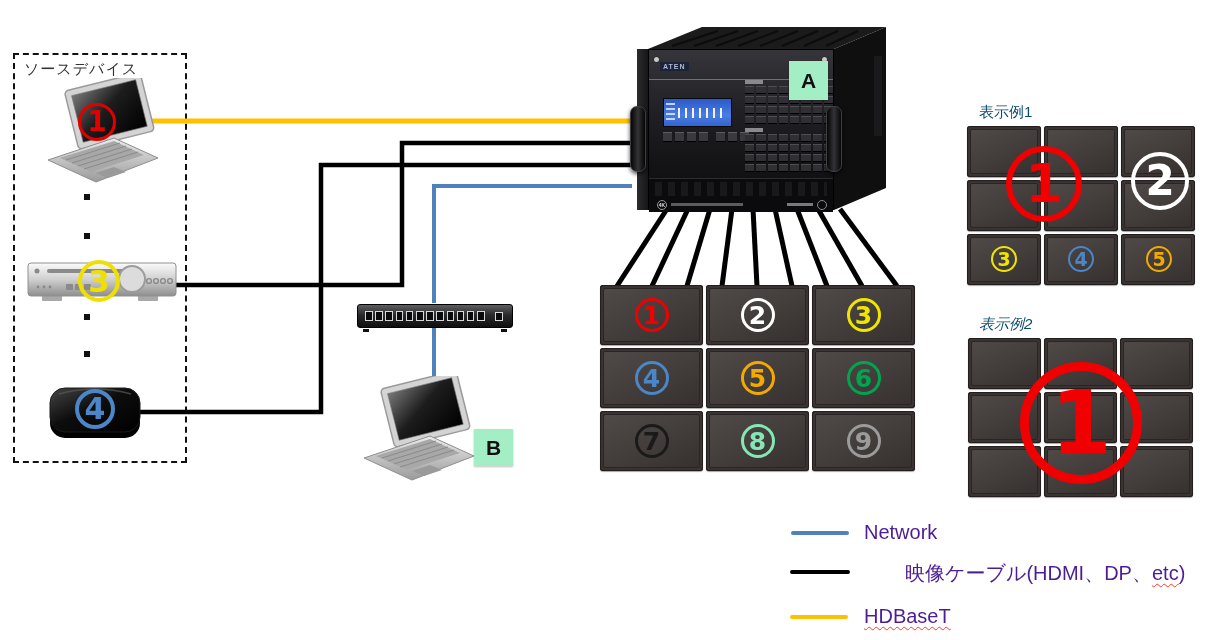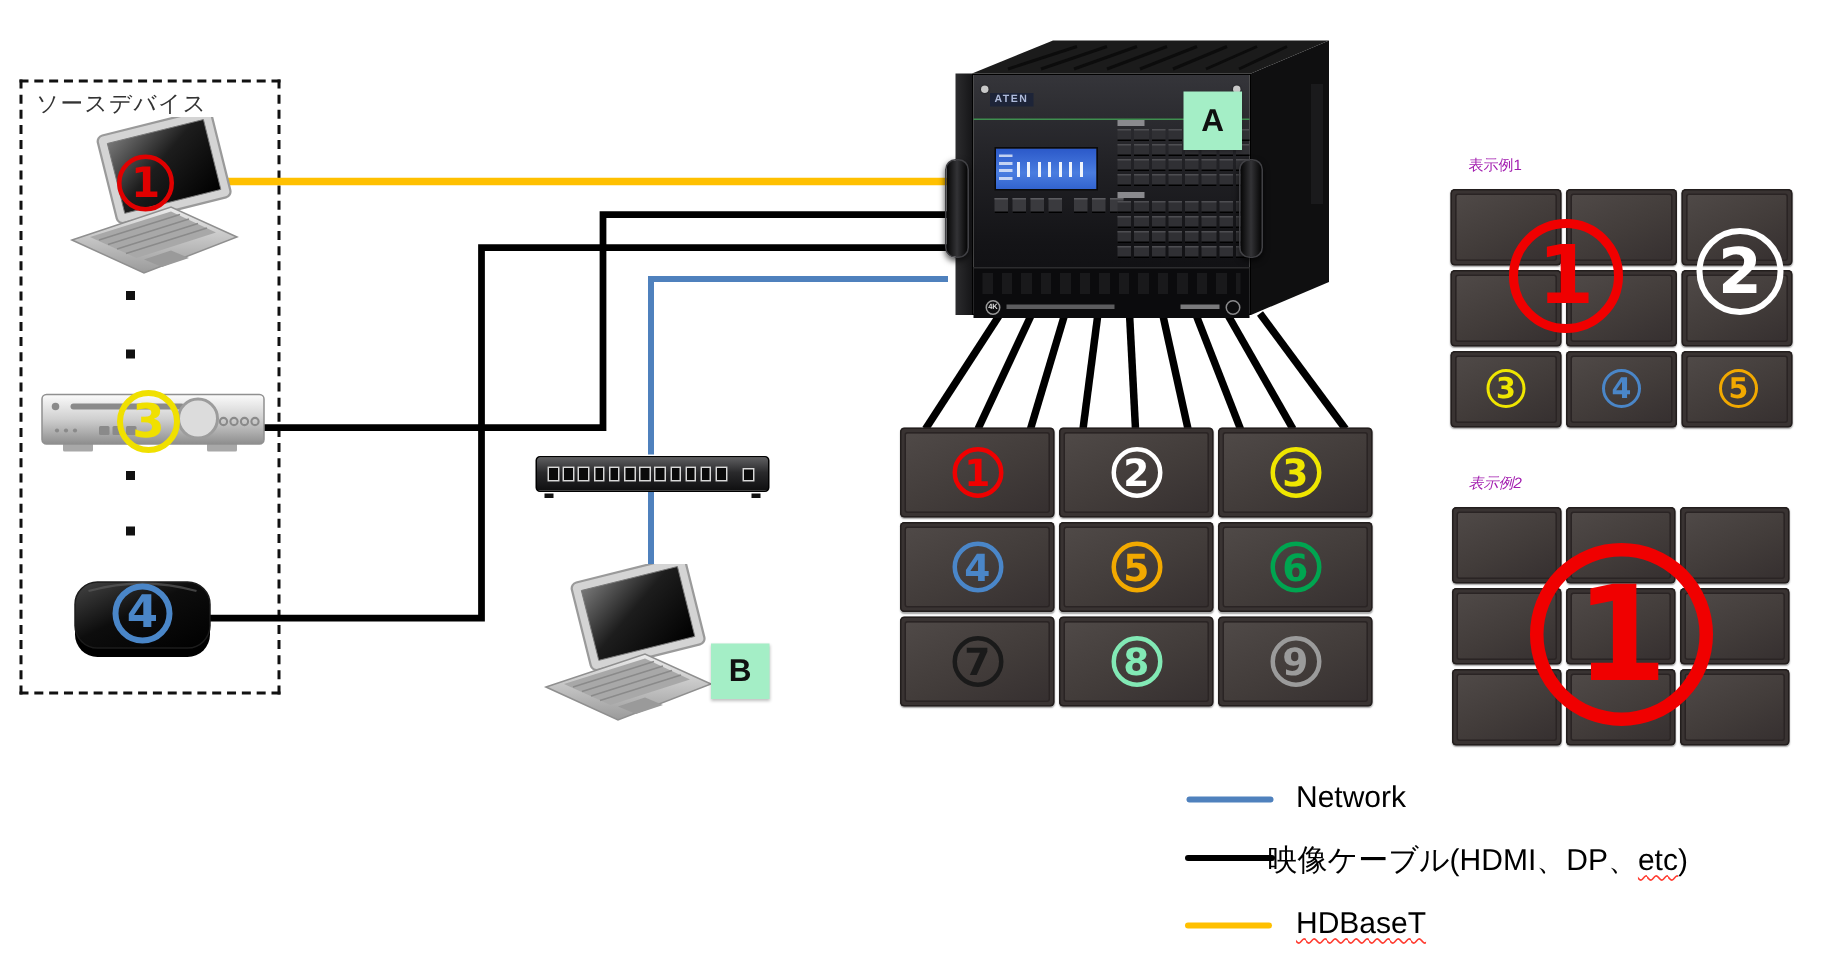--- a/index.html
+++ b/index.html
@@ -65,24 +65,24 @@
   .ns-foot{position:absolute;bottom:0;width:6px;height:3px;background:#111;}
   
   .wall{position:absolute;display:grid;z-index:2;}
   .wall.main{left:600px;top:285px;grid-template-columns:repeat(3,103px);grid-template-rows:repeat(3,60px);gap:3px;}
   .wall.ex1{left:967px;top:126px;grid-template-columns:repeat(3,74px);grid-template-rows:repeat(3,51px);gap:3px;}
   .wall.ex2{left:968px;top:338px;grid-template-columns:repeat(3,73px);grid-template-rows:repeat(3,51px);gap:3px;}
   .mon{background:#393332;border-radius:3px;padding:3px;box-shadow:inset 0 0 0 1px #231e1d, 0 1px 1px rgba(0,0,0,.35);box-sizing:border-box;}
   .mon-scr{width:100%;height:100%;border-radius:2px;border:1px solid #2a2424;box-sizing:border-box;
            background:linear-gradient(155deg,#4f4947,#423c3a 55%,#363030);
            display:flex;align-items:center;justify-content:center;}
-  .ex-title{position:absolute;font-size:10px;color:#a21caf;z-index:2;}
+  .ex-title{position:absolute;font-size:15px;color:#0c4a6e;z-index:2;}
   
   .lg-swatch{position:absolute;height:4px;border-radius:2px;z-index:2;}
-  .lg-label{position:absolute;font-size:20px;color:#000000;z-index:2;}
+  .lg-label{position:absolute;font-size:20px;color:#4c1d95;z-index:2;}
   .misspell{text-decoration:underline;text-decoration-style:wavy;text-decoration-color:#ff3b30;
             text-decoration-thickness:1px;text-underline-offset:3px;}
 </style>
 </head>
 <body>
 
 <div class="canvas">
 
   <svg width="0" height="0" style="position:absolute">
     <defs>
@@ -462,18 +462,18 @@
     <div class="mon">
         <div class="mon-scr"></div>
       </div>
   </div>
   <span class="cn ov" style="left: 1081px; top: 423px; width: 122px; height: 122px; border-width: 9px; font-size: 88px; color: rgb(240, 0, 0); border-color: rgb(240, 0, 0);">1</span>
 
   <div class="lg-swatch" style="left: 791px; top: 531px; width: 58px; background-color: rgb(79, 129, 189);"></div>
   <div class="lg-label" style="left:864px;top:521px;">Network</div>
 
   <div class="lg-swatch" style="left: 790px; top: 570px; width: 60px; background-color: rgb(0, 0, 0);"></div>
-  <div class="lg-label" style="left:845px;top:560px;"><span>映像ケーブル(HDMI、DP、</span><span class="misspell">etc</span><span>)</span></div>
+  <div class="lg-label" style="left:905px;top:560px;"><span>映像ケーブル(HDMI、DP、</span><span class="misspell">etc</span><span>)</span></div>
 
   <div class="lg-swatch" style="left: 790px; top: 615px; width: 58px; background-color: rgb(255, 192, 0);"></div>
   <div class="lg-label misspell" style="left:864px;top:605px;">HDBaseT</div>
 
 </div>
 
 </body></html>

